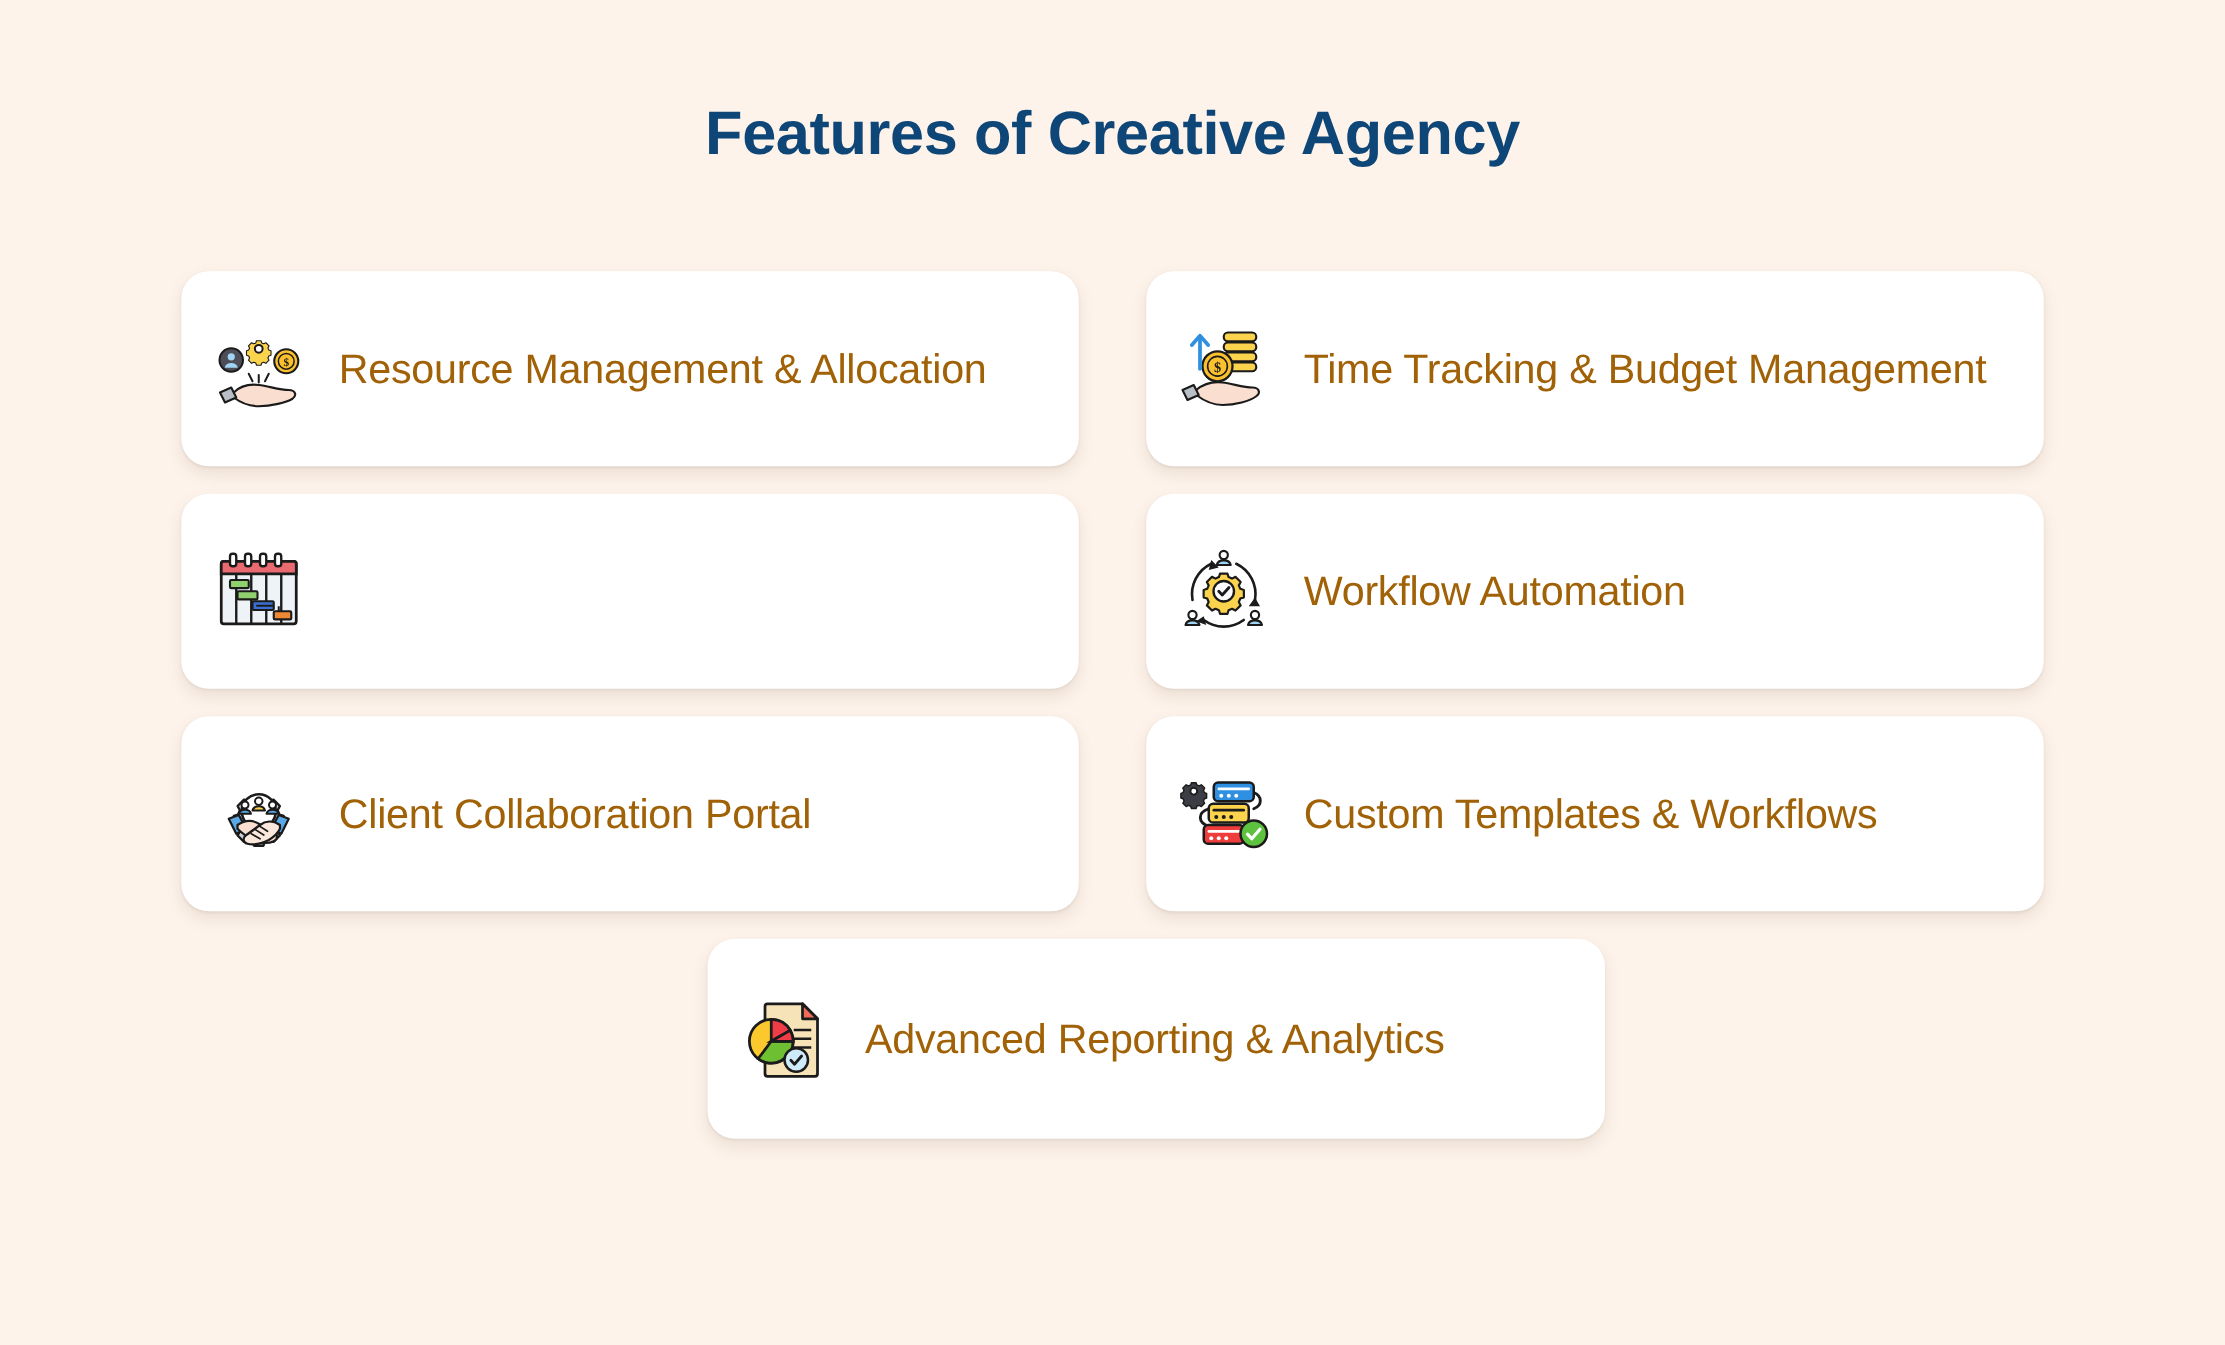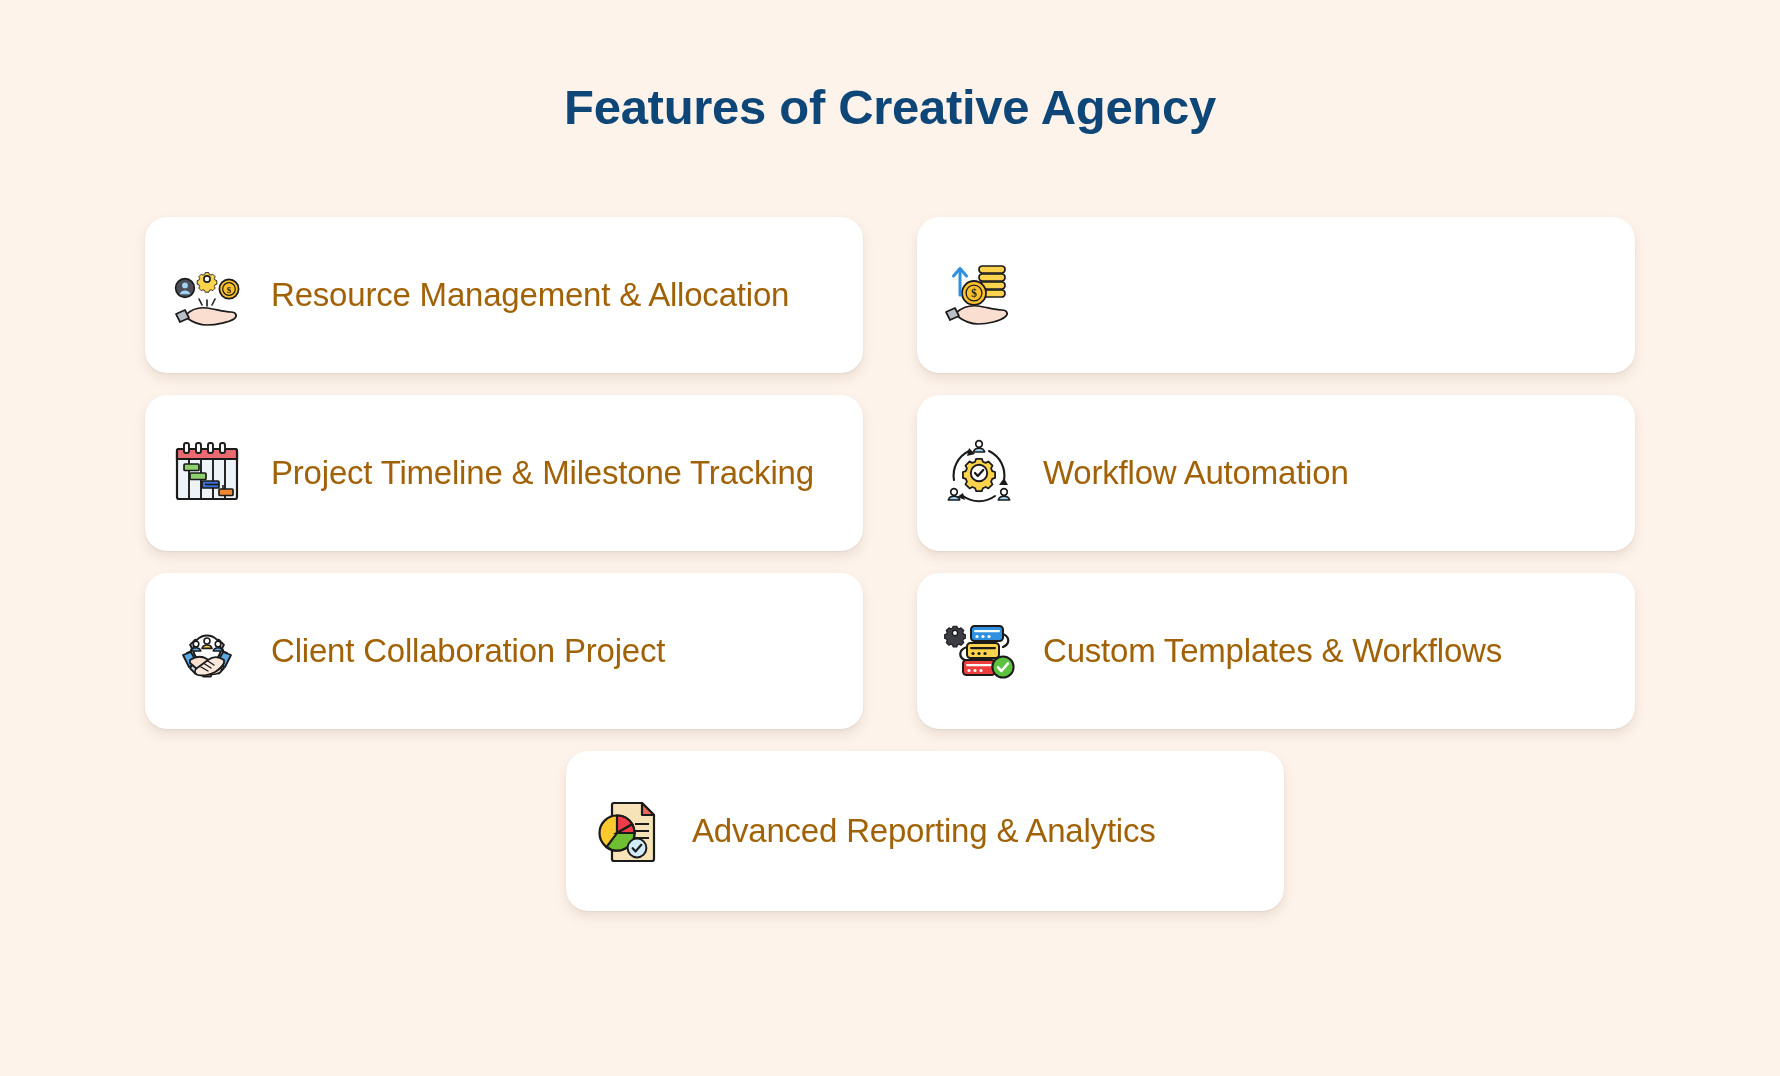--- a/index.html
+++ b/index.html
@@ -163,20 +163,21 @@
               <line x1="19" y1="38" x2="19" y2="12"></line>
               <polyline points="12.5,19 19,11.5 25.5,19"></polyline>
             </g>
 
             <g stroke="#1b1b1b" stroke-width="1.7" stroke-linejoin="round" stroke-linecap="round">
               <path d="M16,55 C22,50 29,48 37,49 C45,50 54,53 61,53 C66,53 68,57 64,60 C59,64 47,67 37,67 C28,67 20,62 16,59 Z" fill="#fadfd0"></path>
               <path d="M5,55 l9,-4 4,8 -9,4 z" fill="#b9bfc6"></path>
             </g>
           </svg>
         </span>
+        <span class="card-label">Time Tracking &amp; Budget Management</span>
       </div>
 
     </div>
 
     <div class="row">
 
       <div class="card half">
         <span class="card-icon">
           <svg viewBox="0 0 76 76">
 
@@ -203,21 +204,20 @@
               <rect x="21" y="38" width="16" height="6.5" rx="1" fill="#8fd16f"></rect>
               <rect x="33" y="46" width="17" height="7" rx="1" fill="#3b6fd4"></rect>
               <rect x="50" y="54" width="14" height="6.5" rx="1" fill="#ef8832"></rect>
             </g>
             <g stroke="#1b1b1b" stroke-width="1.6">
               <line x1="36" y1="49.5" x2="50" y2="49.5"></line>
               <line x1="54" y1="50" x2="54" y2="54"></line>
             </g>
           </svg>
         </span>
-        <span class="card-label">Project Timeline &amp; Milestone Tracking</span>
       </div>
 
       <div class="card half">
         <span class="card-icon">
           <svg viewBox="0 0 76 76">
 
             <g fill="none" stroke="#1b1b1b" stroke-width="2.1" stroke-linecap="round">
               <path d="M13,45 A27,27 0 0 1 28,16"></path>
               <path d="M63,45 A27,27 0 0 0 48,16"></path>
               <path d="M22,61 A27,27 0 0 0 54,61"></path>
@@ -294,21 +294,21 @@
               <path d="M21,47 C27,43 33,43 38,46 C43,49 47,52 50,53 C53,54 54,58 50,60 C46,62 39,62 33,59 C28,56 23,52 21,50 Z" fill="#fadfd0"></path>
               <path d="M55,47 C49,43 43,44 39,47 C35,50 31,53 28,55 C25,57 25,61 29,62 C33,63 40,62 46,59 C51,56 54,52 55,50 Z" fill="#fbe8dd"></path>
               <g stroke-width="1.4">
                 <line x1="32" y1="54" x2="39" y2="58"></line>
                 <line x1="35" y1="50.5" x2="42" y2="55"></line>
                 <line x1="38" y1="47.5" x2="45" y2="52"></line>
               </g>
             </g>
           </svg>
         </span>
-        <span class="card-label">Client Collaboration Project</span>
+        <span class="card-label">Client Collaboration Portal</span>
       </div>
 
       <div class="card half">
         <span class="card-icon">
           <svg viewBox="0 0 76 76">
 
             <g fill="none" stroke="#1b1b1b" stroke-width="2.3" stroke-linecap="round">
               <path d="M62,21 C69,24 69,31 62,34"></path>
               <path d="M26,34 C17,37 17,45 26,48"></path>
             </g>

